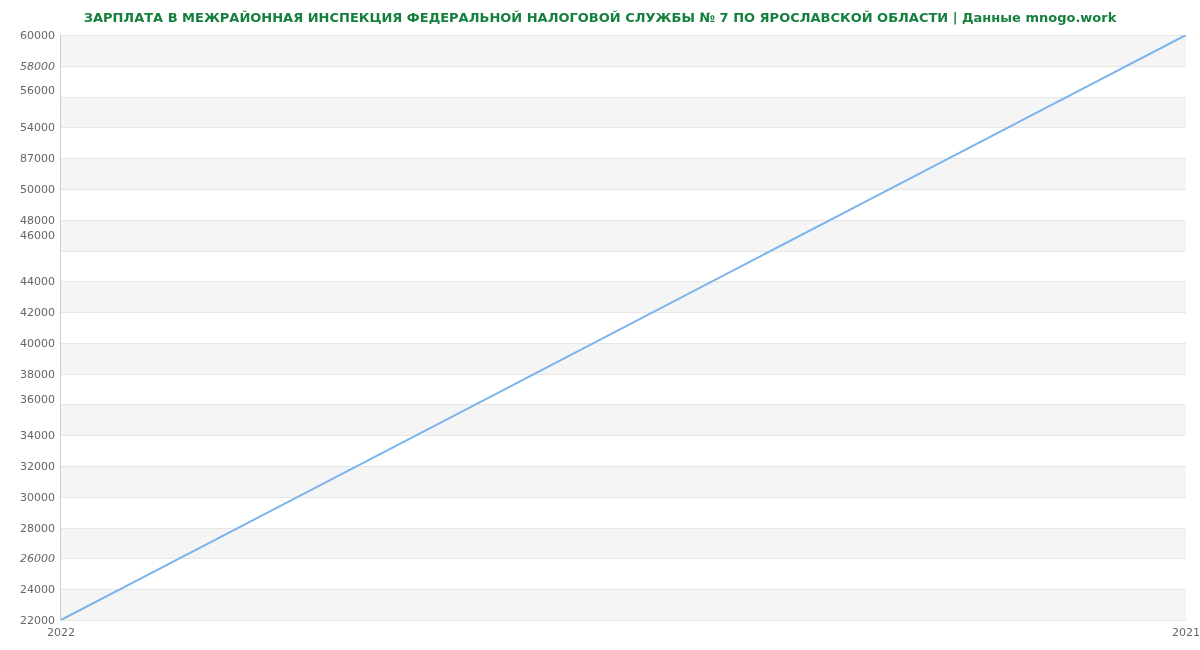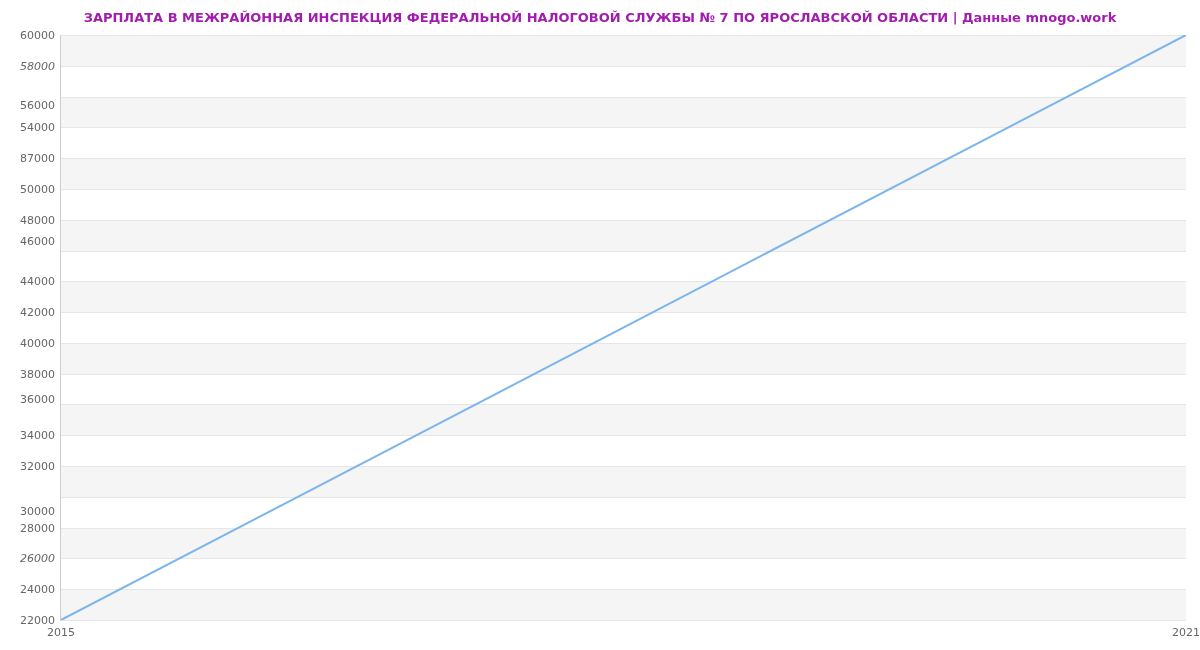--- a/index.html
+++ b/index.html
@@ -17,21 +17,21 @@
     height: 650px;
   }
   .chart-title {
     position: absolute;
     top: 10px;
     left: 0;
     right: 0;
     text-align: center;
     font-size: 13px;
     font-weight: bold;
-    color: #a21caf;
+    color: #15803d;
   }
   .plot-area {
     position: absolute;
     left: 60px;
     top: 35px;
     width: 1125px;
     height: 585px;
     border-left: 1px solid #cccccc;
     border-bottom: 1px solid #cccccc;
   }
@@ -117,32 +117,32 @@
       <div class="grid-line" style="top: 61.5789px;"></div>
       <div class="grid-line" style="top: 30.7895px;"></div>
       <div class="grid-line" style="top: 0px;"></div>
       <svg class="line-layer" id="line-layer" viewBox="0 0 1125 585" preserveAspectRatio="none">
         <path d="M0.00 585.00 L1125.00 0.00" class="series-line" style="stroke: rgb(124, 181, 236);"></path>
       </svg>
   <div class="y-tick-label" style="top: 585px;">22000</div>
       <div class="y-tick-label" style="top: 554.211px;">24000</div>
       <div class="y-tick-label" style="top: 523.421px; font-style: italic;">26000</div>
       <div class="y-tick-label" style="top: 492.632px;">28000</div>
-      <div class="y-tick-label" style="top: 461.842px; margin-top: 14px;">30000</div>
+      <div class="y-tick-label" style="top: 461.842px;">30000</div>
       <div class="y-tick-label" style="top: 431.053px;">32000</div>
       <div class="y-tick-label" style="top: 400.263px;">34000</div>
       <div class="y-tick-label" style="top: 364px;">36000</div>
       <div class="y-tick-label" style="top: 338.684px;">38000</div>
       <div class="y-tick-label" style="top: 307.895px;">40000</div>
       <div class="y-tick-label" style="top: 277.105px;">42000</div>
       <div class="y-tick-label" style="top: 246.316px;">44000</div>
-      <div class="y-tick-label" style="top: 206px;">46000</div>
+      <div class="y-tick-label" style="top: 200px;">46000</div>
       <div class="y-tick-label" style="top: 184.737px;">48000</div>
       <div class="y-tick-label" style="top: 153.947px;">50000</div>
       <div class="y-tick-label" style="top: 123.158px;">87000</div>
       <div class="y-tick-label" style="top: 92.3684px;">54000</div>
-      <div class="y-tick-label" style="top: 70px; text-align: right;">56000</div>
+      <div class="y-tick-label" style="top: 55px; text-align: right;">56000</div>
       <div class="y-tick-label" style="top: 30.7895px; font-style: italic;">58000</div>
       <div class="y-tick-label" style="top: 0px;">60000</div>
-      <div class="x-tick-label" style="left: 0px;">2015</div>
+      <div class="x-tick-label" style="left: 0px;">2022</div>
       <div class="x-tick-label" style="left: 1125px;">2021</div>
     </div>
 </div>
 
 </body></html>

